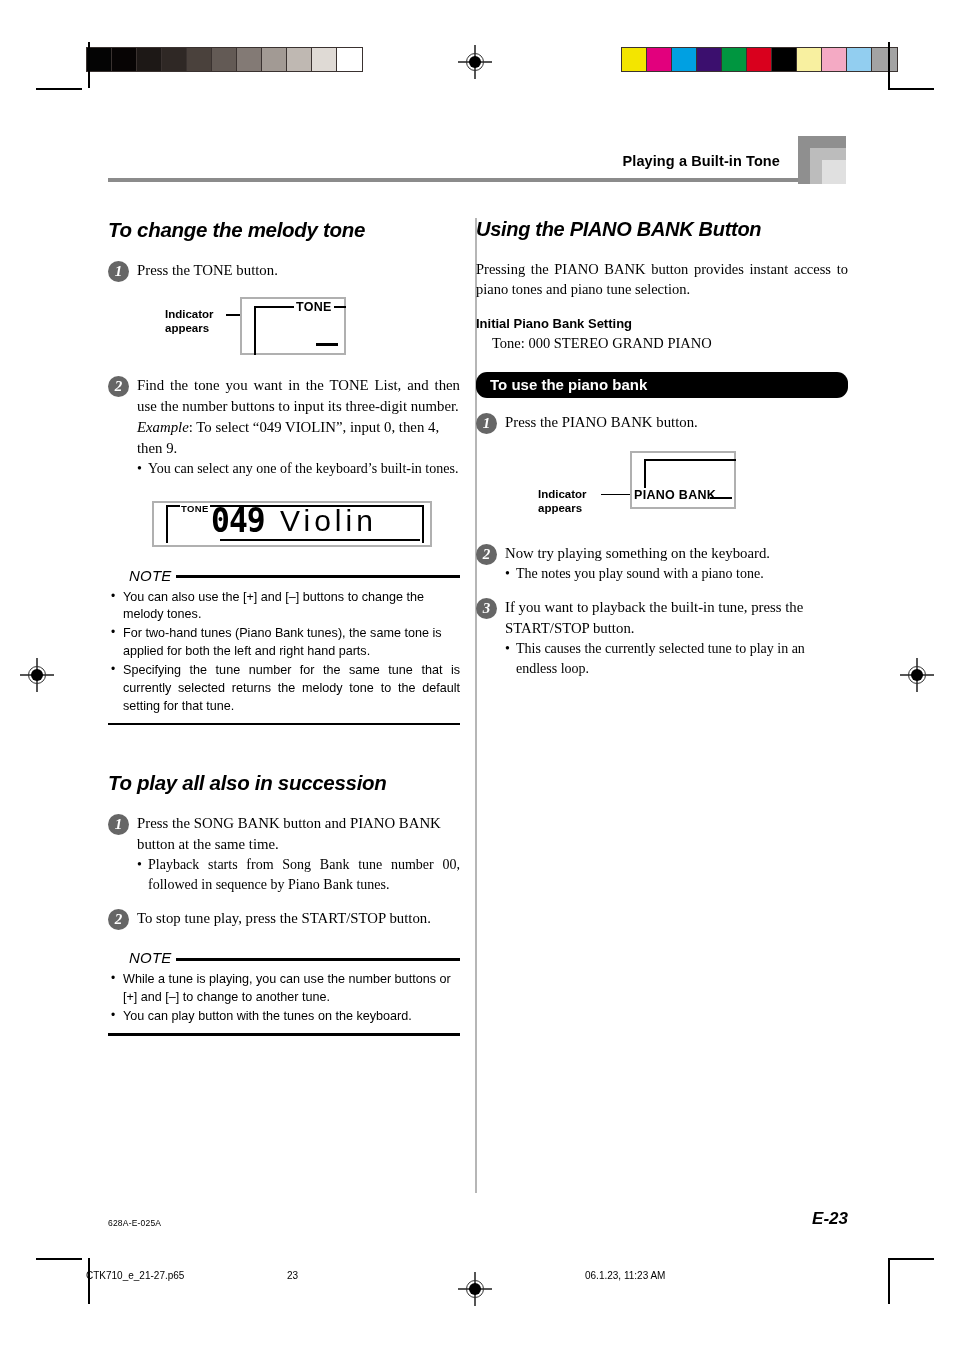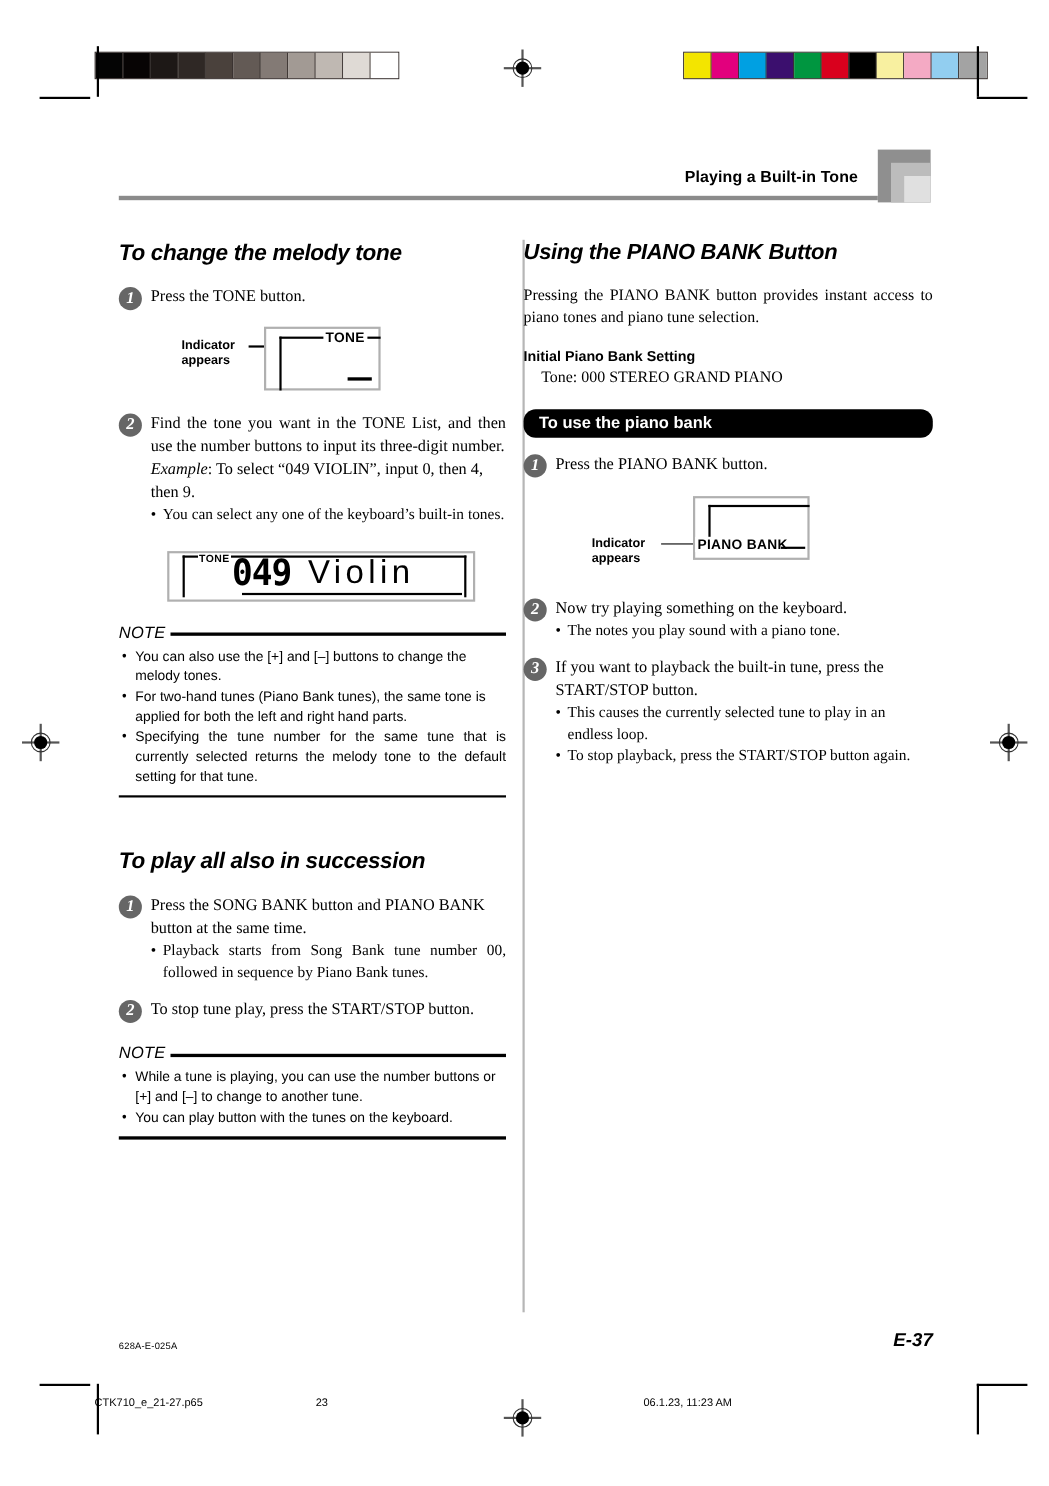--- a/index.html
+++ b/index.html
@@ -188,20 +188,21 @@
   .note-head {
     display: flex;
     align-items: center;
     gap: 2px;
   }
   .note-head .lbl {
     font-family: "Liberation Sans", sans-serif;
     font-style: italic;
     font-size: 15px;
     letter-spacing: 0.2px;
+    margin-left: 21px;
   }
   .note-head .rule {
     flex: 1;
     height: 2.5px;
     background: #000;
     margin-left: 3px;
     margin-bottom: -3px;
   }
   ul.note-list {
     list-style: none;
@@ -598,24 +599,23 @@
       </ul>
     </div>
   </div>
 
   <div class="step" style="margin-top:14px;">
     <div class="badge">3</div>
     <div class="step-body">
       <p>If you want to playback the built-in tune, press the START/STOP button.</p>
       <ul class="bullets">
         <li>This causes the currently selected tune to play in an endless loop.</li>
-        <li class="just">To stop playback, press the START/STOP button again.</li>
       </ul>
     </div>
   </div>
 
 </div>
 
 <div id="footer-code">628A-E-025A</div>
-<div id="page-num">E-37</div>
+<div id="page-num">E-23</div>
 <div class="prn-foot" id="prn-file">CTK710_e_21-27.p65</div>
 <div class="prn-foot" id="prn-page">23</div>
 <div class="prn-foot" id="prn-date">06.1.23, 11:23 AM</div>
 
 </body></html>

